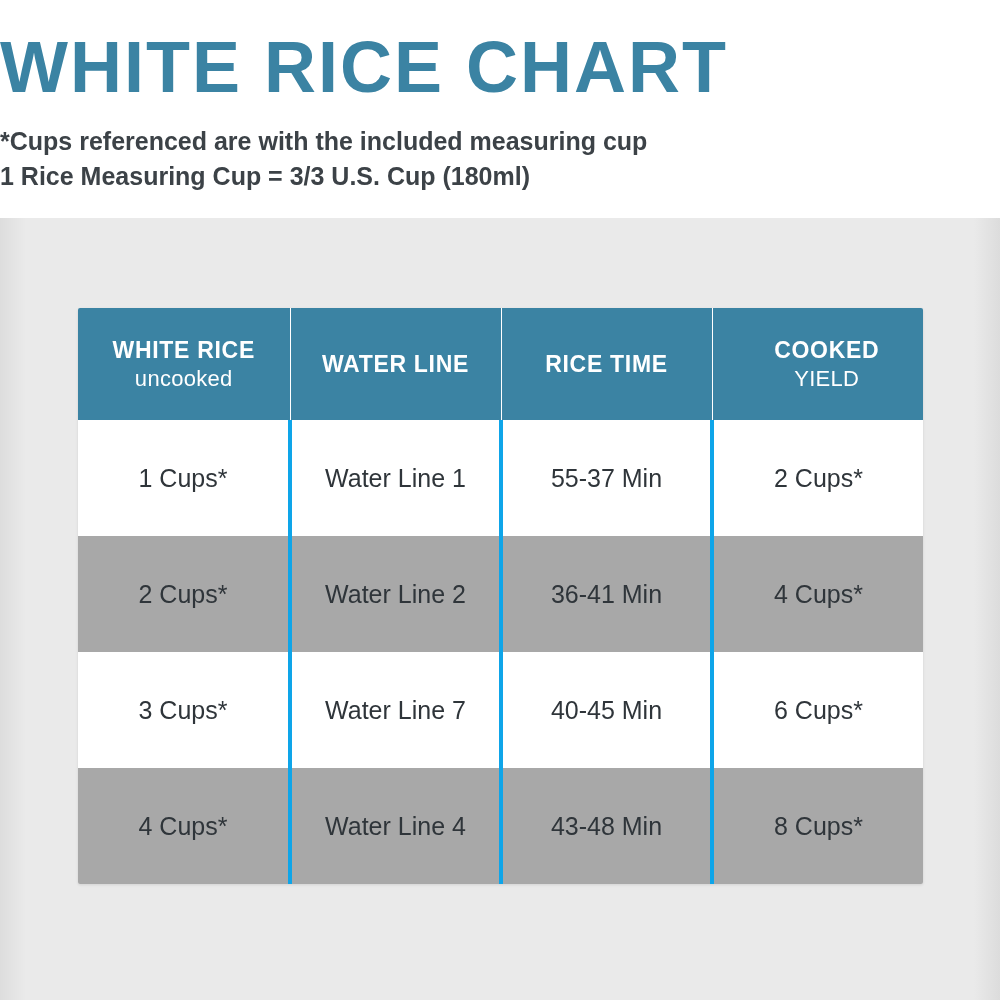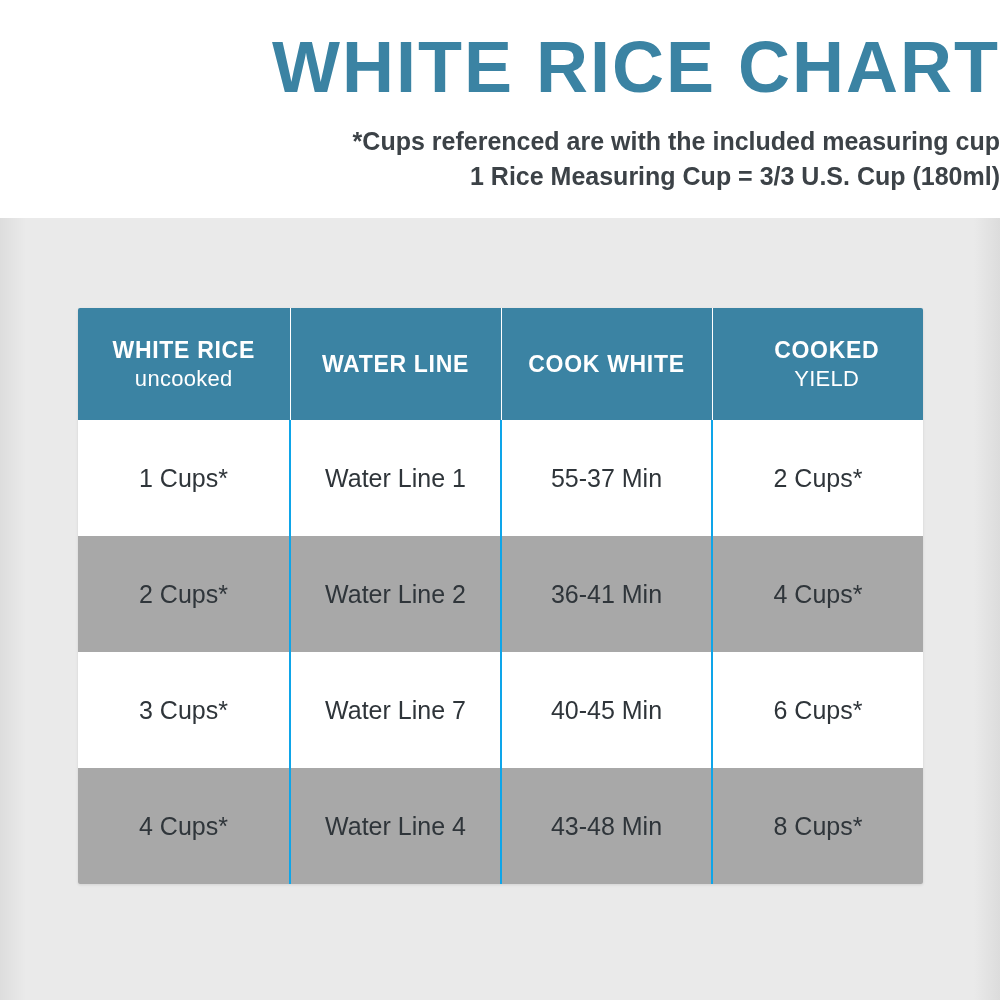--- a/index.html
+++ b/index.html
@@ -20,21 +20,21 @@
     background: #ffffff;
   }
   
   .header {
     position: absolute;
     left: 0;
     top: 0;
     width: 1000px;
     height: 218px;
     background: #ffffff;
-    text-align: right;
+    text-align: left;
   }
   .title {
     margin: 0;
     padding-top: 28px;
     font-size: 72px;
     line-height: 78px;
     font-weight: bold;
     letter-spacing: 2px;
     color: #3b83a3;
     font-family: "Liberation Sans", sans-serif;
@@ -104,21 +104,21 @@
     display: block;
     font-weight: normal;
     font-size: 22px;
     letter-spacing: 0.3px;
     padding-top: 2px;
   }
   tbody td {
     height: 116px;
     font-size: 25px;
     color: #2f353a;
-    border-right: 2px solid #0ea5e9;
+    border-right: 4px solid #0ea5e9;
     padding: 0 6px;
   }
   tbody td:last-child { border-right: none; }
   tbody tr.odd td { background: #ffffff; }
   tbody tr.even td { background: #a8a8a8; }
   col.c1 { width: 212px; }
   col.c2 { width: 211px; }
   col.c3 { width: 211px; }
   col.c4 { width: 211px; }
 </style>
@@ -148,21 +148,21 @@
       <thead>
         <tr>
           <th>
             <span>WHITE RICE</span>
             <span class="sub">uncooked</span>
           </th>
           <th>
             <span>WATER LINE</span>
           </th>
           <th>
-            <span>COOK WHITE</span>
+            <span>RICE TIME</span>
           </th>
           <th>
             <span>COOKED</span>
             <span class="sub">YIELD</span>
           </th>
         </tr>
       </thead>
       <tbody>
         <tr class="odd">
           <td>1 Cups*</td>

